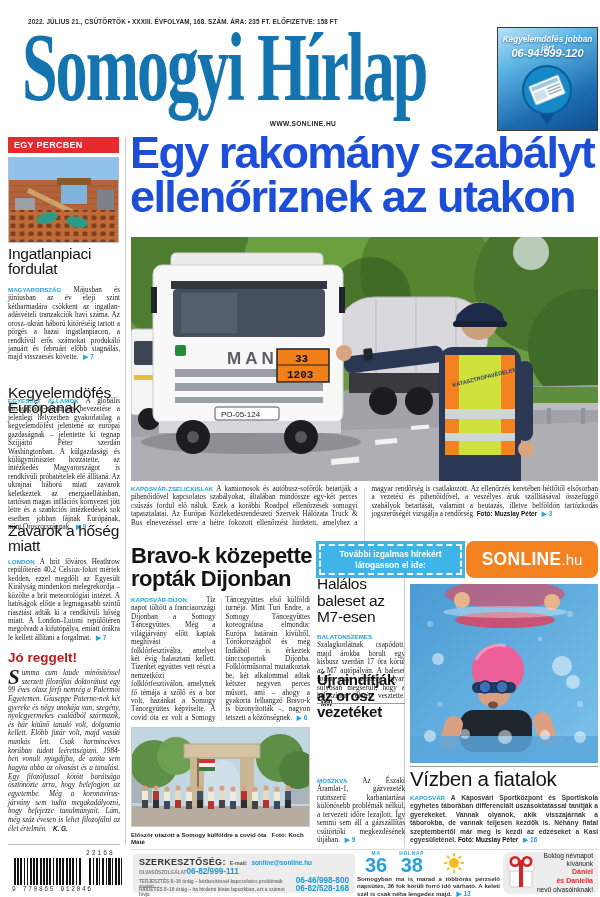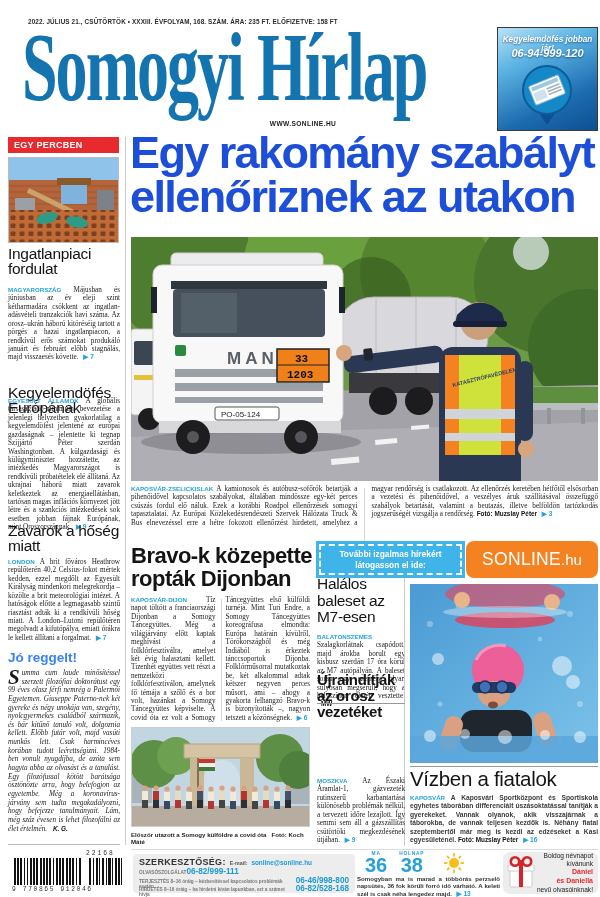--- a/index.html
+++ b/index.html
@@ -33,21 +33,21 @@
   
   .egyper{left:8px;top:137px;width:111px;height:16px;background:#e62a2e;color:#fff;
           font-size:9px;font-weight:bold;line-height:16px;padding-left:6px;box-sizing:border-box;letter-spacing:.3px;}
   .cphoto{left:8px;top:157px;width:111px;height:86px;border:1px solid #bbb;box-sizing:border-box;}
   .a1t{left:8px;top:247px;width:116px;font-size:15.5px;line-height:.94;}
   .a1b{left:8px;top:286px;width:112px;}
   .a2t{left:8px;top:362px;width:116px;font-size:15.5px;line-height:.94;margin-top:24px;}
   .a2b{left:8px;top:397px;width:112px;}
   .a3t{left:8px;top:524px;width:116px;font-size:15.5px;line-height:.94;}
   .a3b{left:8px;top:558px;width:112px;}
-  .jrt{left:8px;top:650px;font-size:13.5px;font-weight:bold;color:#3b82f6;}
+  .jrt{left:8px;top:650px;font-size:13.5px;font-weight:bold;color:#b91c1c;}
   .jrb{left:8px;top:669px;width:112px;font-style:italic;line-height:1.2;}
   .jrb .dropcap{float:left;font-size:21px;line-height:16px;padding-right:2px;font-style:italic;font-weight:bold;}
   .sidebar-div{left:125px;top:137px;width:1px;height:708px;background:#ccc;}
   .sidebar-hdiv{left:8px;top:844px;width:112px;height:1px;background:#bbb;}
 
   
   .barcode{left:10px;top:850px;width:118px;height:44px;background:#fff;font-family:"Liberation Mono",monospace;}
   .bars-main{position:absolute;left:4px;top:8px;width:68px;height:27px;
     background:repeating-linear-gradient(90deg,#111 0 1.5px,#fff 1.5px 3px,#111 3px 5px,#fff 5px 6.5px);}
   .bars-right{position:absolute;left:79px;top:8px;width:33px;height:27px;
@@ -68,21 +68,21 @@
   .bdiv{left:221px;top:599px;width:1px;height:122px;background:#d5d5d5;}
   .dphoto{left:131px;top:727px;width:179px;height:100px;border:1px solid #ccc;box-sizing:border-box;}
   .dcaption{left:131px;top:831px;width:179px;font-size:6.1px;font-weight:bold;color:#222;}
 
   
   .promoBlue{left:316px;top:541px;width:149px;height:37px;background:#3eb4e8;box-sizing:border-box;padding:3px;}
   .promoBlue .in{border:2px dashed #fff;height:100%;box-sizing:border-box;display:flex;flex-direction:column;
                  align-items:center;justify-content:center;color:#fff;font-weight:bold;font-size:8.4px;line-height:1.2;}
   .promoOrange{left:466px;top:541px;width:132px;height:37px;background:#f58220;border-radius:8px;
                display:flex;align-items:center;justify-content:center;color:#fff;}
-  .promoOrange .brand{font-size:17.5px;font-weight:normal;letter-spacing:.3px;}
+  .promoOrange .brand{font-size:17.5px;font-weight:bold;letter-spacing:.3px;}
   .promoOrange .suffix{font-size:15px;font-weight:normal;}
 
   
   .m7t{left:317px;top:576px;width:92px;font-size:15.5px;line-height:1.08;}
   .m7b{left:317px;top:633px;width:88px;}
   .rvdiv{left:404px;top:578px;width:1px;height:268px;background:#ccc;}
   .pipehdiv{left:317px;top:703px;width:88px;height:1px;background:#999;}
   .pipet{left:317px;top:672px;width:92px;font-size:15px;font-weight:bold;line-height:1.05;letter-spacing:-.3px;color:#141414;}
   .pipeb{left:317px;top:777px;width:88px;}
   .sphoto{left:410px;top:584px;width:188px;height:179px;}

